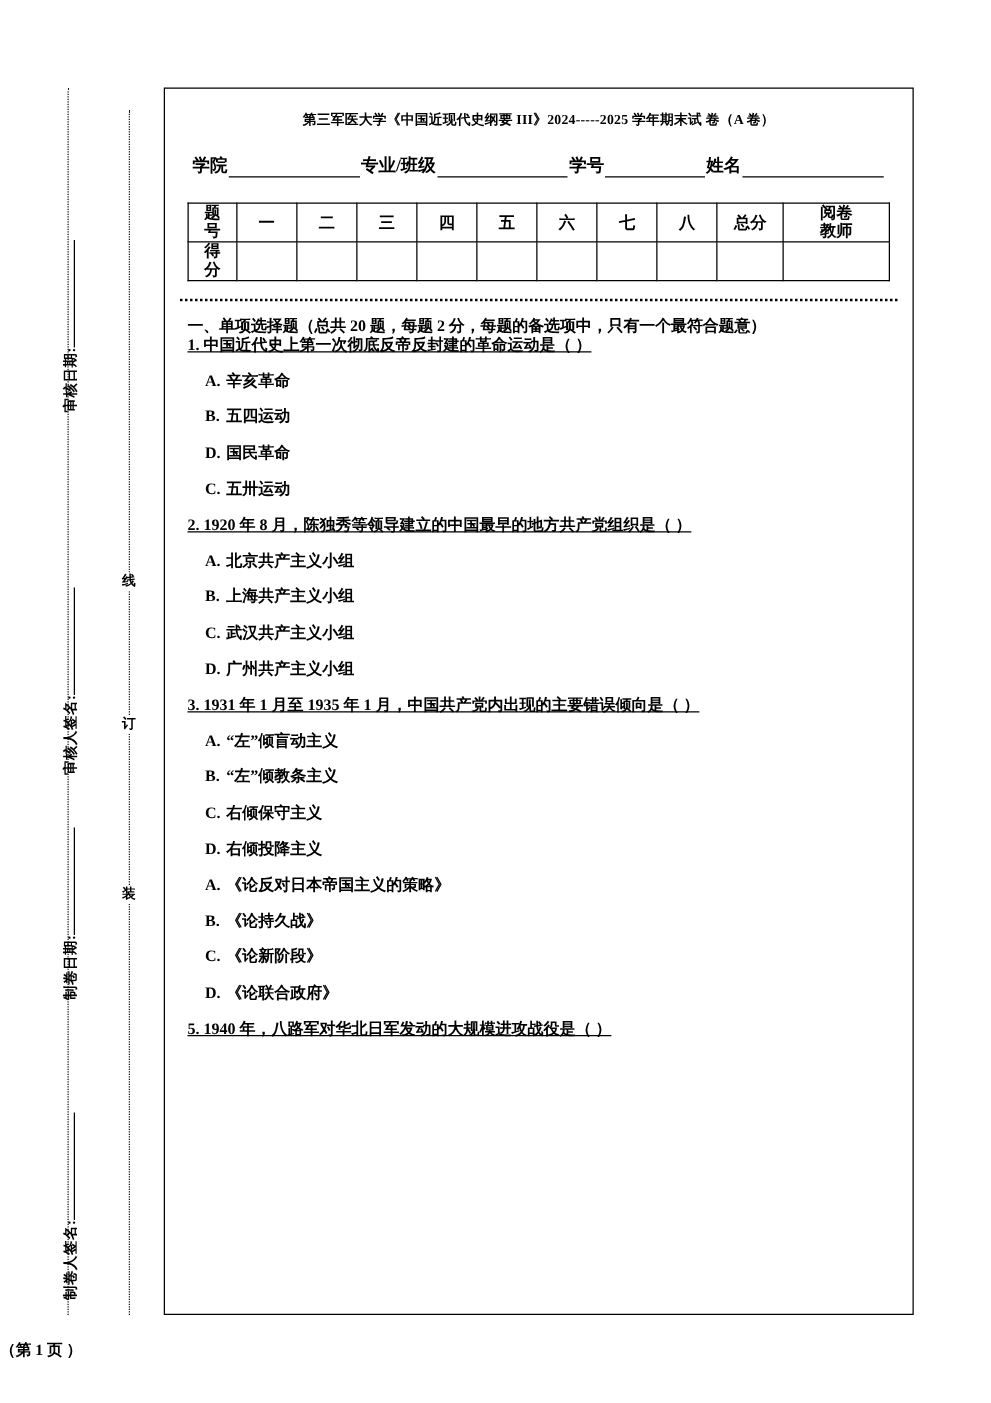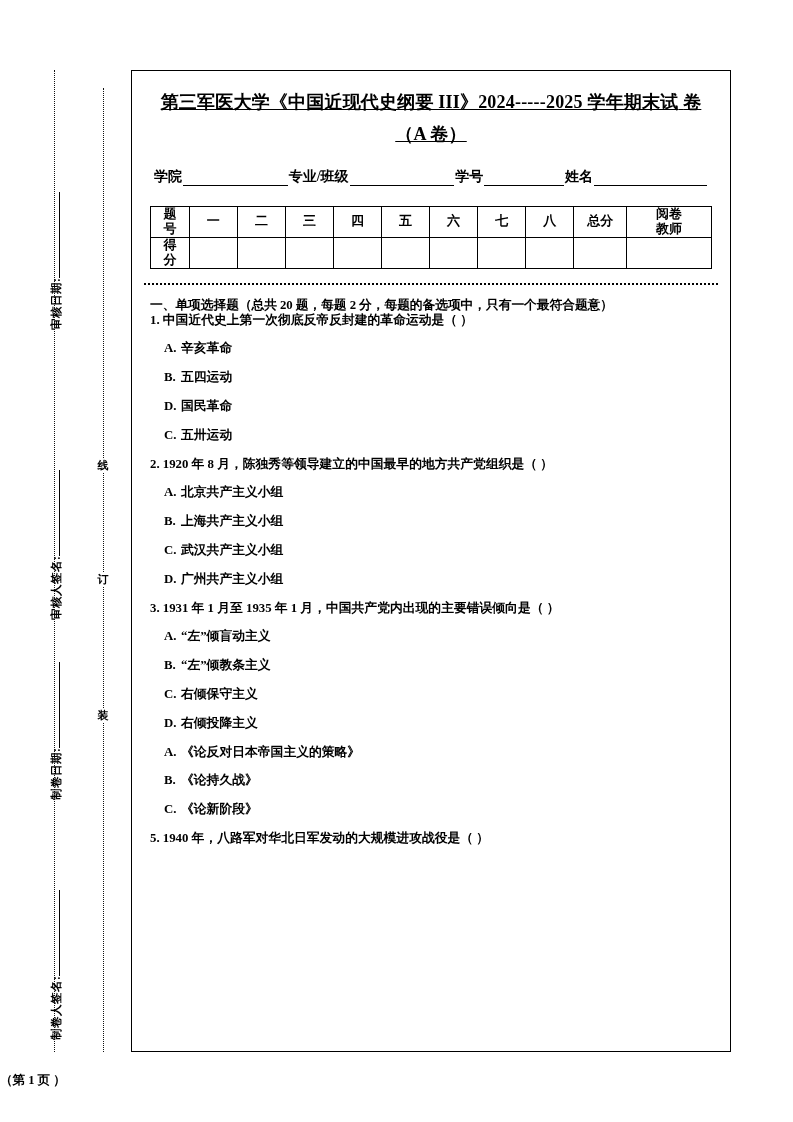--- a/index.html
+++ b/index.html
@@ -80,26 +80,25 @@
     width: 600px;
     height: 982px;
     border: 1px solid #000;
     box-sizing: border-box;
     background: #fff;
   }
 
   
   .exam-title {
     margin: 16px 14px 0 14px;
-    font-size: 18px;
+    font-size: 11px;
     font-weight: 700;
     line-height: 1.75;
     text-align: center;
     letter-spacing: 0.2px;
-    text-decoration: underline;
   }
 
   .info-line {
     margin: 18px 22px 16px 22px;
     display: flex;
     align-items: flex-end;
     font-size: 14px;
     font-weight: 700;
     white-space: nowrap;
   }
@@ -154,20 +153,21 @@
     font-size: 12.8px;
     font-weight: 700;
     line-height: 1;
   }
   .section-head {
     margin: 0 0 2px 0;
     letter-spacing: -0.1px;
   }
   .q-stem {
     margin: 0 0 16px 0;
+    text-decoration: underline;
   }
   .q-opt {
     margin: 0 0 16px 14px;
   }
   .q-opt .olabel {
     display: inline-block;
     min-width: 17px;
   }
 
   
@@ -325,20 +325,23 @@
 
       <div class="q-opt">
         <span class="olabel">A.</span><span>《论反对日本帝国主义的策略》</span>
       </div>
       <div class="q-opt">
         <span class="olabel">B.</span><span>《论持久战》</span>
       </div>
       <div class="q-opt">
         <span class="olabel">C.</span><span>《论新阶段》</span>
       </div>
+      <div class="q-opt">
+        <span class="olabel">D.</span><span>《论联合政府》</span>
+      </div>
 
       <div class="q-stem">5. 1940 年，八路军对华北日军发动的大规模进攻战役是（    ）</div>
 
     </div>
   </div>
 
   <div id="footer">（第 1 页 ）</div>
 
 </div>
 

